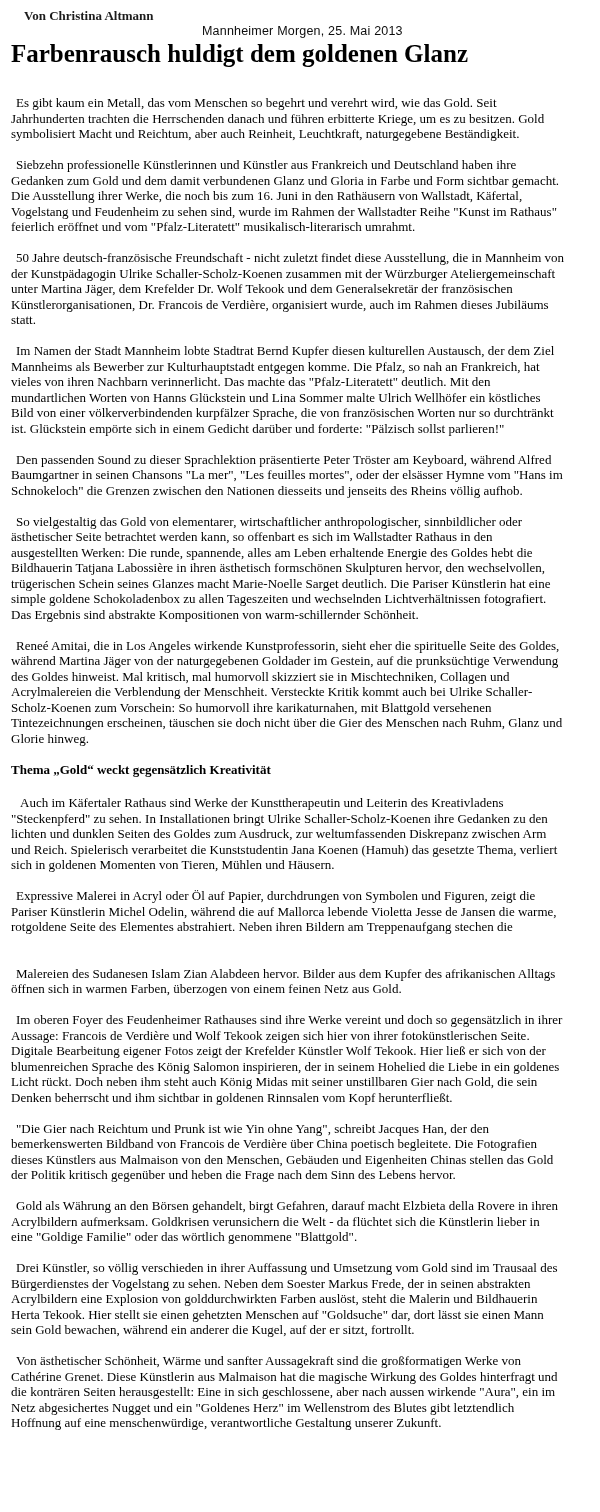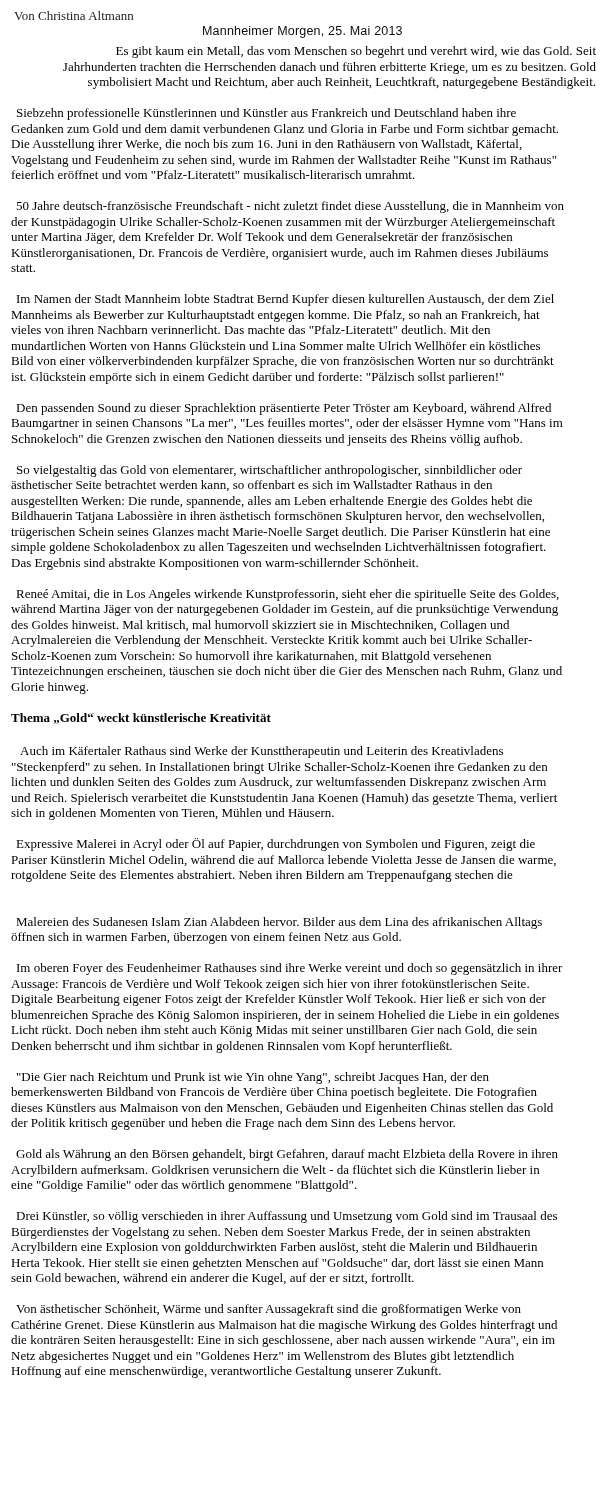--- a/index.html
+++ b/index.html
@@ -8,21 +8,21 @@
     width: 600px;
     height: 1512px;
     overflow: hidden;
     background: #ffffff;
     color: #000000;
     font-family: "Liberation Serif", serif;
   }
   .page { padding: 8px 4px 0 11px; }
 
   .meta { position: relative; height: 16px; font-size: 13px; }
-  .byline { position: absolute; left: 3px; top: 0; color: #1c1c1c; }
+  .byline { position: absolute; left: 13px; top: 0; color: #1c1c1c; font-weight: bold; }
   .masthead {
     position: absolute; left: 191px; top: 16px;
     font-family: "Liberation Sans", sans-serif;
     font-size: 12.5px; color: #0d0d0d; letter-spacing: 0.2px;
   }
 
   .kicker {
     margin: 14px 0 0;
     font-size: 15.5px; font-weight: bold;
     line-height: 19px;
@@ -33,40 +33,41 @@
     font-size: 25px; font-weight: bold;
     line-height: 29px;
   }
   p {
     margin: 15.5px 0 0;
     font-size: 13px;
     line-height: 15.5px;
     white-space: pre-line;
     text-indent: 5px;
   }
-  p.first-p   { margin-top: 19px; text-align: right; }
+  p.first-p   { margin-top: 27px; }
   p.after-head{ margin-top: 18px; text-indent: 9px; }
   p.extra-gap { margin-top: 31px; }
   .subhead {
     margin: 15.5px 0 0;
     font-size: 13px; font-weight: bold;
     line-height: 15.5px;
   }
 </style>
 </head>
 <body>
 
 <div class="page">
 
   <div class="meta">
     <span class="byline">Von Christina Altmann</span>
     <span class="masthead">Mannheimer Morgen, 25. Mai 2013</span>
   </div>
 
 
+  <h1 class="title">Farbenrausch huldigt dem goldenen Glanz</h1>
 
   <p class="first-p">Es gibt kaum ein Metall, das vom Menschen so begehrt und verehrt wird, wie das Gold. Seit
 Jahrhunderten trachten die Herrschenden danach und führen erbitterte Kriege, um es zu besitzen. Gold
 symbolisiert Macht und Reichtum, aber auch Reinheit, Leuchtkraft, naturgegebene Beständigkeit.</p>
   <p>Siebzehn professionelle Künstlerinnen und Künstler aus Frankreich und Deutschland haben ihre
 Gedanken zum Gold und dem damit verbundenen Glanz und Gloria in Farbe und Form sichtbar gemacht.
 Die Ausstellung ihrer Werke, die noch bis zum 16. Juni in den Rathäusern von Wallstadt, Käfertal,
 Vogelstang und Feudenheim zu sehen sind, wurde im Rahmen der Wallstadter Reihe "Kunst im Rathaus"
 feierlich eröffnet und vom "Pfalz-Literatett" musikalisch-literarisch umrahmt.</p>
   <p>50 Jahre deutsch-französische Freundschaft - nicht zuletzt findet diese Ausstellung, die in Mannheim von
@@ -91,31 +92,31 @@
 simple goldene Schokoladenbox zu allen Tageszeiten und wechselnden Lichtverhältnissen fotografiert.
 Das Ergebnis sind abstrakte Kompositionen von warm-schillernder Schönheit.</p>
   <p>Reneé Amitai, die in Los Angeles wirkende Kunstprofessorin, sieht eher die spirituelle Seite des Goldes,
 während Martina Jäger von der naturgegebenen Goldader im Gestein, auf die prunksüchtige Verwendung
 des Goldes hinweist. Mal kritisch, mal humorvoll skizziert sie in Mischtechniken, Collagen und
 Acrylmalereien die Verblendung der Menschheit. Versteckte Kritik kommt auch bei Ulrike Schaller-
 Scholz-Koenen zum Vorschein: So humorvoll ihre karikaturnahen, mit Blattgold versehenen
 Tintezeichnungen erscheinen, täuschen sie doch nicht über die Gier des Menschen nach Ruhm, Glanz und
 Glorie hinweg.</p>
 
-  <h2 class="subhead">Thema „Gold“ weckt künstlerische Kreativität</h2>
+  <h2 class="subhead">Thema „Gold“ weckt gegensätzlich Kreativität</h2>
 
   <p class="after-head">Auch im Käfertaler Rathaus sind Werke der Kunsttherapeutin und Leiterin des Kreativladens
 "Steckenpferd" zu sehen. In Installationen bringt Ulrike Schaller-Scholz-Koenen ihre Gedanken zu den
 lichten und dunklen Seiten des Goldes zum Ausdruck, zur weltumfassenden Diskrepanz zwischen Arm
 und Reich. Spielerisch verarbeitet die Kunststudentin Jana Koenen (Hamuh) das gesetzte Thema, verliert
 sich in goldenen Momenten von Tieren, Mühlen und Häusern.</p>
   <p>Expressive Malerei in Acryl oder Öl auf Papier, durchdrungen von Symbolen und Figuren, zeigt die
 Pariser Künstlerin Michel Odelin, während die auf Mallorca lebende Violetta Jesse de Jansen die warme,
 rotgoldene Seite des Elementes abstrahiert. Neben ihren Bildern am Treppenaufgang stechen die</p>
-  <p class="extra-gap">Malereien des Sudanesen Islam Zian Alabdeen hervor. Bilder aus dem Lina des afrikanischen Alltags
+  <p class="extra-gap">Malereien des Sudanesen Islam Zian Alabdeen hervor. Bilder aus dem Kupfer des afrikanischen Alltags
 öffnen sich in warmen Farben, überzogen von einem feinen Netz aus Gold.</p>
   <p>Im oberen Foyer des Feudenheimer Rathauses sind ihre Werke vereint und doch so gegensätzlich in ihrer
 Aussage: Francois de Verdière und Wolf Tekook zeigen sich hier von ihrer fotokünstlerischen Seite.
 Digitale Bearbeitung eigener Fotos zeigt der Krefelder Künstler Wolf Tekook. Hier ließ er sich von der
 blumenreichen Sprache des König Salomon inspirieren, der in seinem Hohelied die Liebe in ein goldenes
 Licht rückt. Doch neben ihm steht auch König Midas mit seiner unstillbaren Gier nach Gold, die sein
 Denken beherrscht und ihm sichtbar in goldenen Rinnsalen vom Kopf herunterfließt.</p>
   <p>"Die Gier nach Reichtum und Prunk ist wie Yin ohne Yang", schreibt Jacques Han, der den
 bemerkenswerten Bildband von Francois de Verdière über China poetisch begleitete. Die Fotografien
 dieses Künstlers aus Malmaison von den Menschen, Gebäuden und Eigenheiten Chinas stellen das Gold

